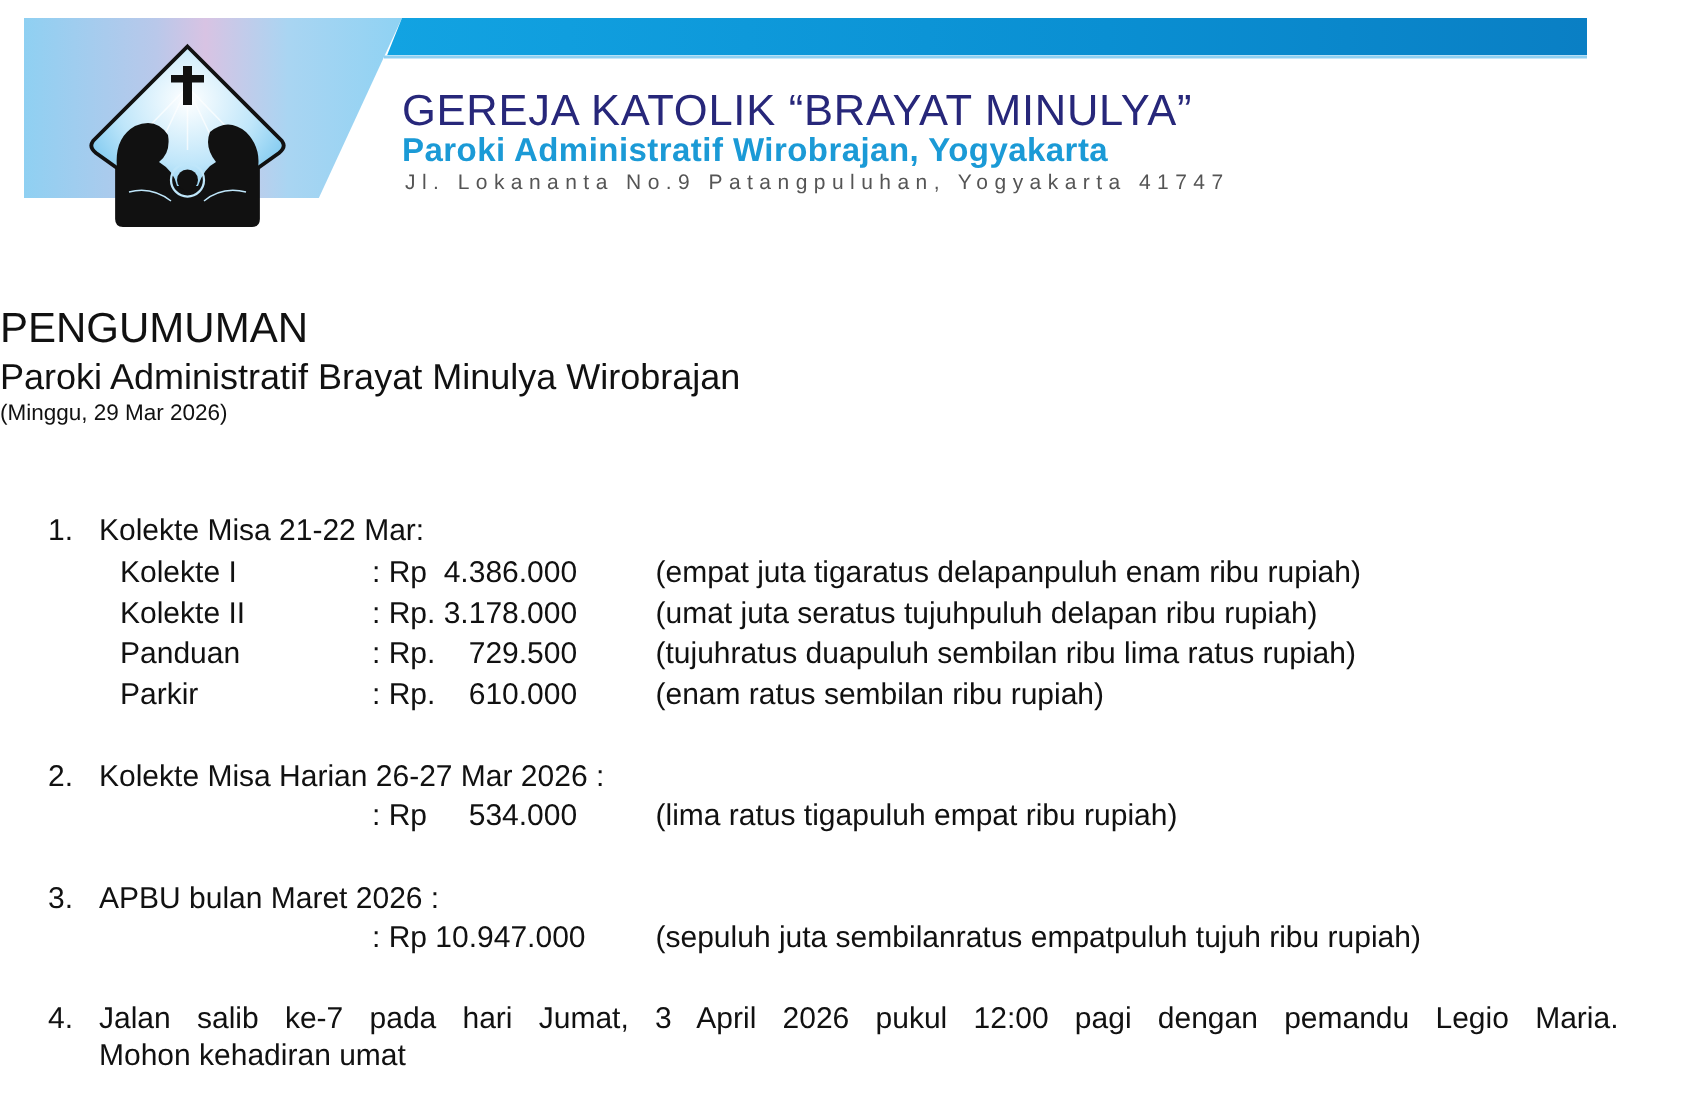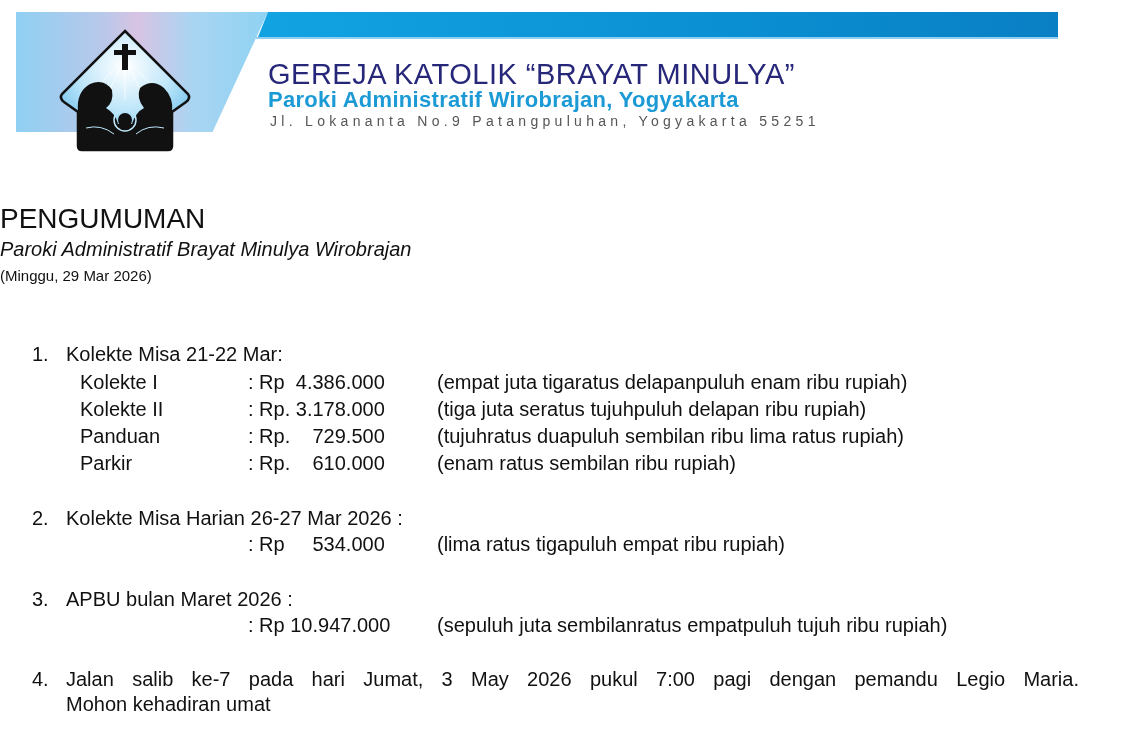--- a/index.html
+++ b/index.html
@@ -30,21 +30,21 @@
     color: #1b9ad6; letter-spacing: 0.3px; white-space: nowrap;
   }
   .org-address {
     position: absolute; left: 270px; top: 113px; font-size: 14px; color: #555;
     letter-spacing: 4.3px; white-space: nowrap;
   }
 
   
   .center { position: absolute; left: 0; width: 1100px; text-align: left; white-space: nowrap; }
   .title { top: 203px; font-size: 28px; }
-  .subtitle { top: 238px; font-size: 20px; font-style: italic; }
+  .subtitle { top: 238px; font-size: 24px; }
   .date { top: 267px; font-size: 15px; }
 
   
   .line { position: absolute; font-size: 20px; white-space: nowrap; }
   .num { left: 32px; }
   .txt { left: 66px; }
   .lbl { left: 80px; }
   .amt { left: 228px; margin-left: 20px; }
   .words { left: 437px; }
   .justify-line { position: absolute; left: 66px; width: 1013px; font-size: 20px; text-align: justify; text-align-last: justify; white-space: nowrap; }
@@ -75,50 +75,50 @@
   <rect x="66" y="16" width="6" height="26" fill="#111"></rect>
   <rect x="58" y="22" width="22" height="5" fill="#111"></rect>
   <path d="M22 84 Q20 64 34 56 Q48 50 56 62 Q58 74 50 80 Q60 86 62 96 L76 96 Q80 84 88 80 Q80 70 84 60 Q96 50 108 60 Q118 70 116 84 L116 118 Q116 122 112 122 L26 122 Q22 122 22 118 Z" fill="#111"></path>
   <circle cx="69" cy="92" r="11" fill="none" stroke="#bfe6fa" stroke-width="1.5"></circle>
   <circle cx="69" cy="92" r="7" fill="#111"></circle>
   <path d="M30 100 Q45 96 58 106 M108 100 Q92 96 80 106" stroke="#bfe6fa" stroke-width="1" fill="none"></path>
 </svg>
 
 <div class="org-title">GEREJA KATOLIK “BRAYAT MINULYA”</div>
 <div class="org-sub">Paroki Administratif Wirobrajan, Yogyakarta</div>
-<div class="org-address">Jl. Lokananta No.9 Patangpuluhan, Yogyakarta 55251</div>
+<div class="org-address">Jl. Lokananta No.9 Patangpuluhan, Yogyakarta 41747</div>
 
 <div class="center title">PENGUMUMAN</div>
 <div class="center subtitle">Paroki Administratif Brayat Minulya Wirobrajan</div>
 <div class="center date">(Minggu, 29 Mar 2026)</div>
 
 <div class="line num" style="top:343px">1.</div>
 <div class="line txt" style="top:343px">Kolekte Misa 21-22 Mar:</div>
 
 <div class="line lbl" style="top:371px">Kolekte I</div>
 <div class="line amt" style="top:371px; white-space:pre">: Rp  4.386.000</div>
 <div class="line words" style="top:371px">(empat juta tigaratus delapanpuluh enam ribu rupiah)</div>
 
 <div class="line lbl" style="top:398px">Kolekte II</div>
 <div class="line amt" style="top:398px; white-space:pre">: Rp. 3.178.000</div>
-<div class="line words" style="top:398px">(tiga juta seratus tujuhpuluh delapan ribu rupiah)</div>
+<div class="line words" style="top:398px">(umat juta seratus tujuhpuluh delapan ribu rupiah)</div>
 
 <div class="line lbl" style="top:425px">Panduan</div>
 <div class="line amt" style="top:425px; white-space:pre">: Rp.    729.500</div>
 <div class="line words" style="top:425px">(tujuhratus duapuluh sembilan ribu lima ratus rupiah)</div>
 
 <div class="line lbl" style="top:452px">Parkir</div>
 <div class="line amt" style="top:452px; white-space:pre">: Rp.    610.000</div>
 <div class="line words" style="top:452px">(enam ratus sembilan ribu rupiah)</div>
 
 <div class="line num" style="top:507px">2.</div>
 <div class="line txt" style="top:507px">Kolekte Misa Harian 26-27 Mar 2026 :</div>
 <div class="line amt" style="top:533px; white-space:pre">: Rp     534.000</div>
 <div class="line words" style="top:533px">(lima ratus tigapuluh empat ribu rupiah)</div>
 
 <div class="line num" style="top:588px">3.</div>
 <div class="line txt" style="top:588px">APBU bulan Maret 2026 :</div>
 <div class="line amt" style="top:614px; white-space:pre">: Rp 10.947.000</div>
 <div class="line words" style="top:614px">(sepuluh juta sembilanratus empatpuluh tujuh ribu rupiah)</div>
 
 <div class="line num" style="top:668px">4.</div>
-<div class="justify-line" style="top:668px">Jalan salib ke-7 pada hari Jumat, 3 May 2026 pukul 7:00 pagi dengan pemandu Legio Maria.</div>
+<div class="justify-line" style="top:668px">Jalan salib ke-7 pada hari Jumat, 3 April 2026 pukul 12:00 pagi dengan pemandu Legio Maria.</div>
 <div class="line txt" style="top:693px">Mohon kehadiran umat</div>
 
 </body></html>

